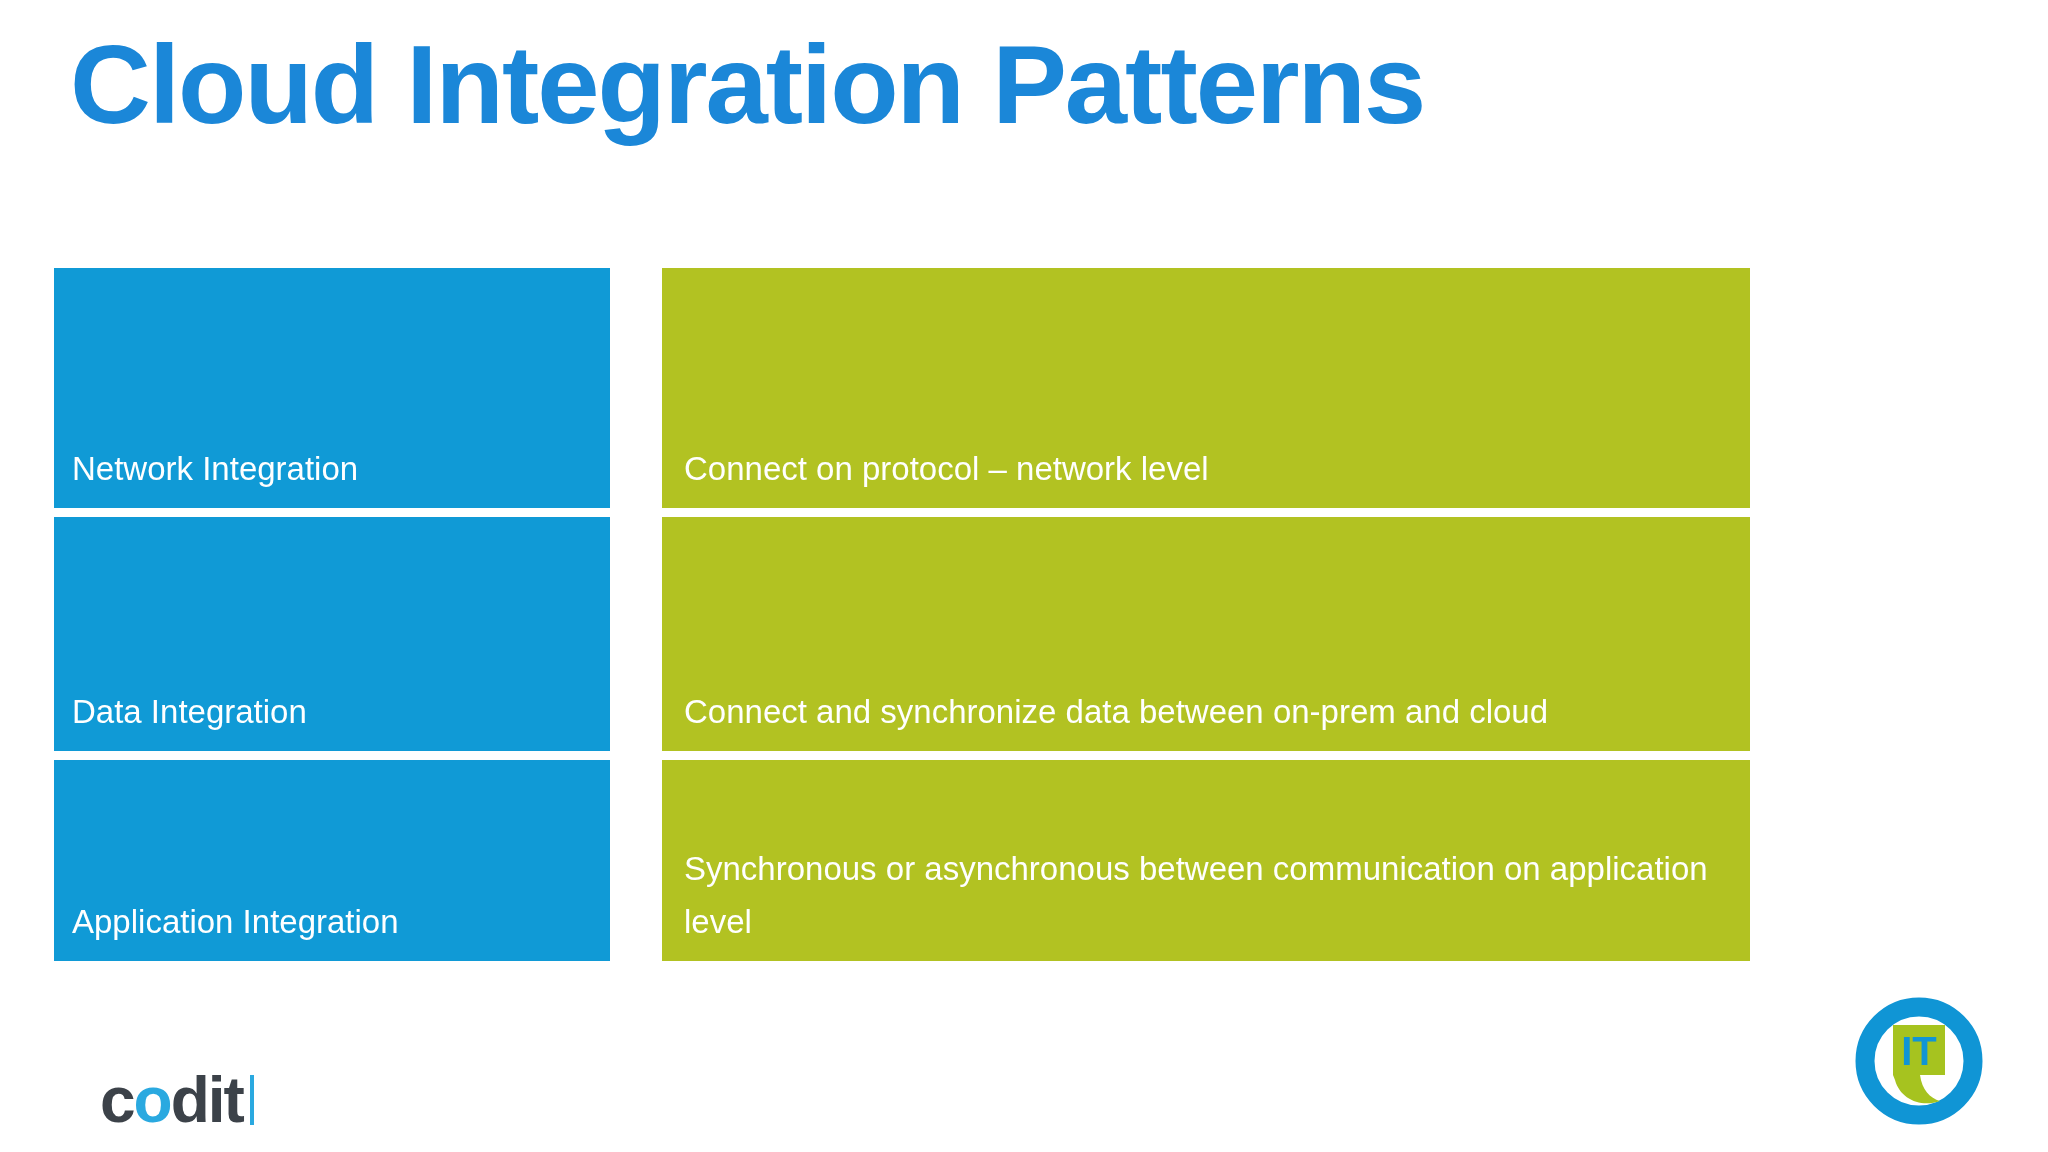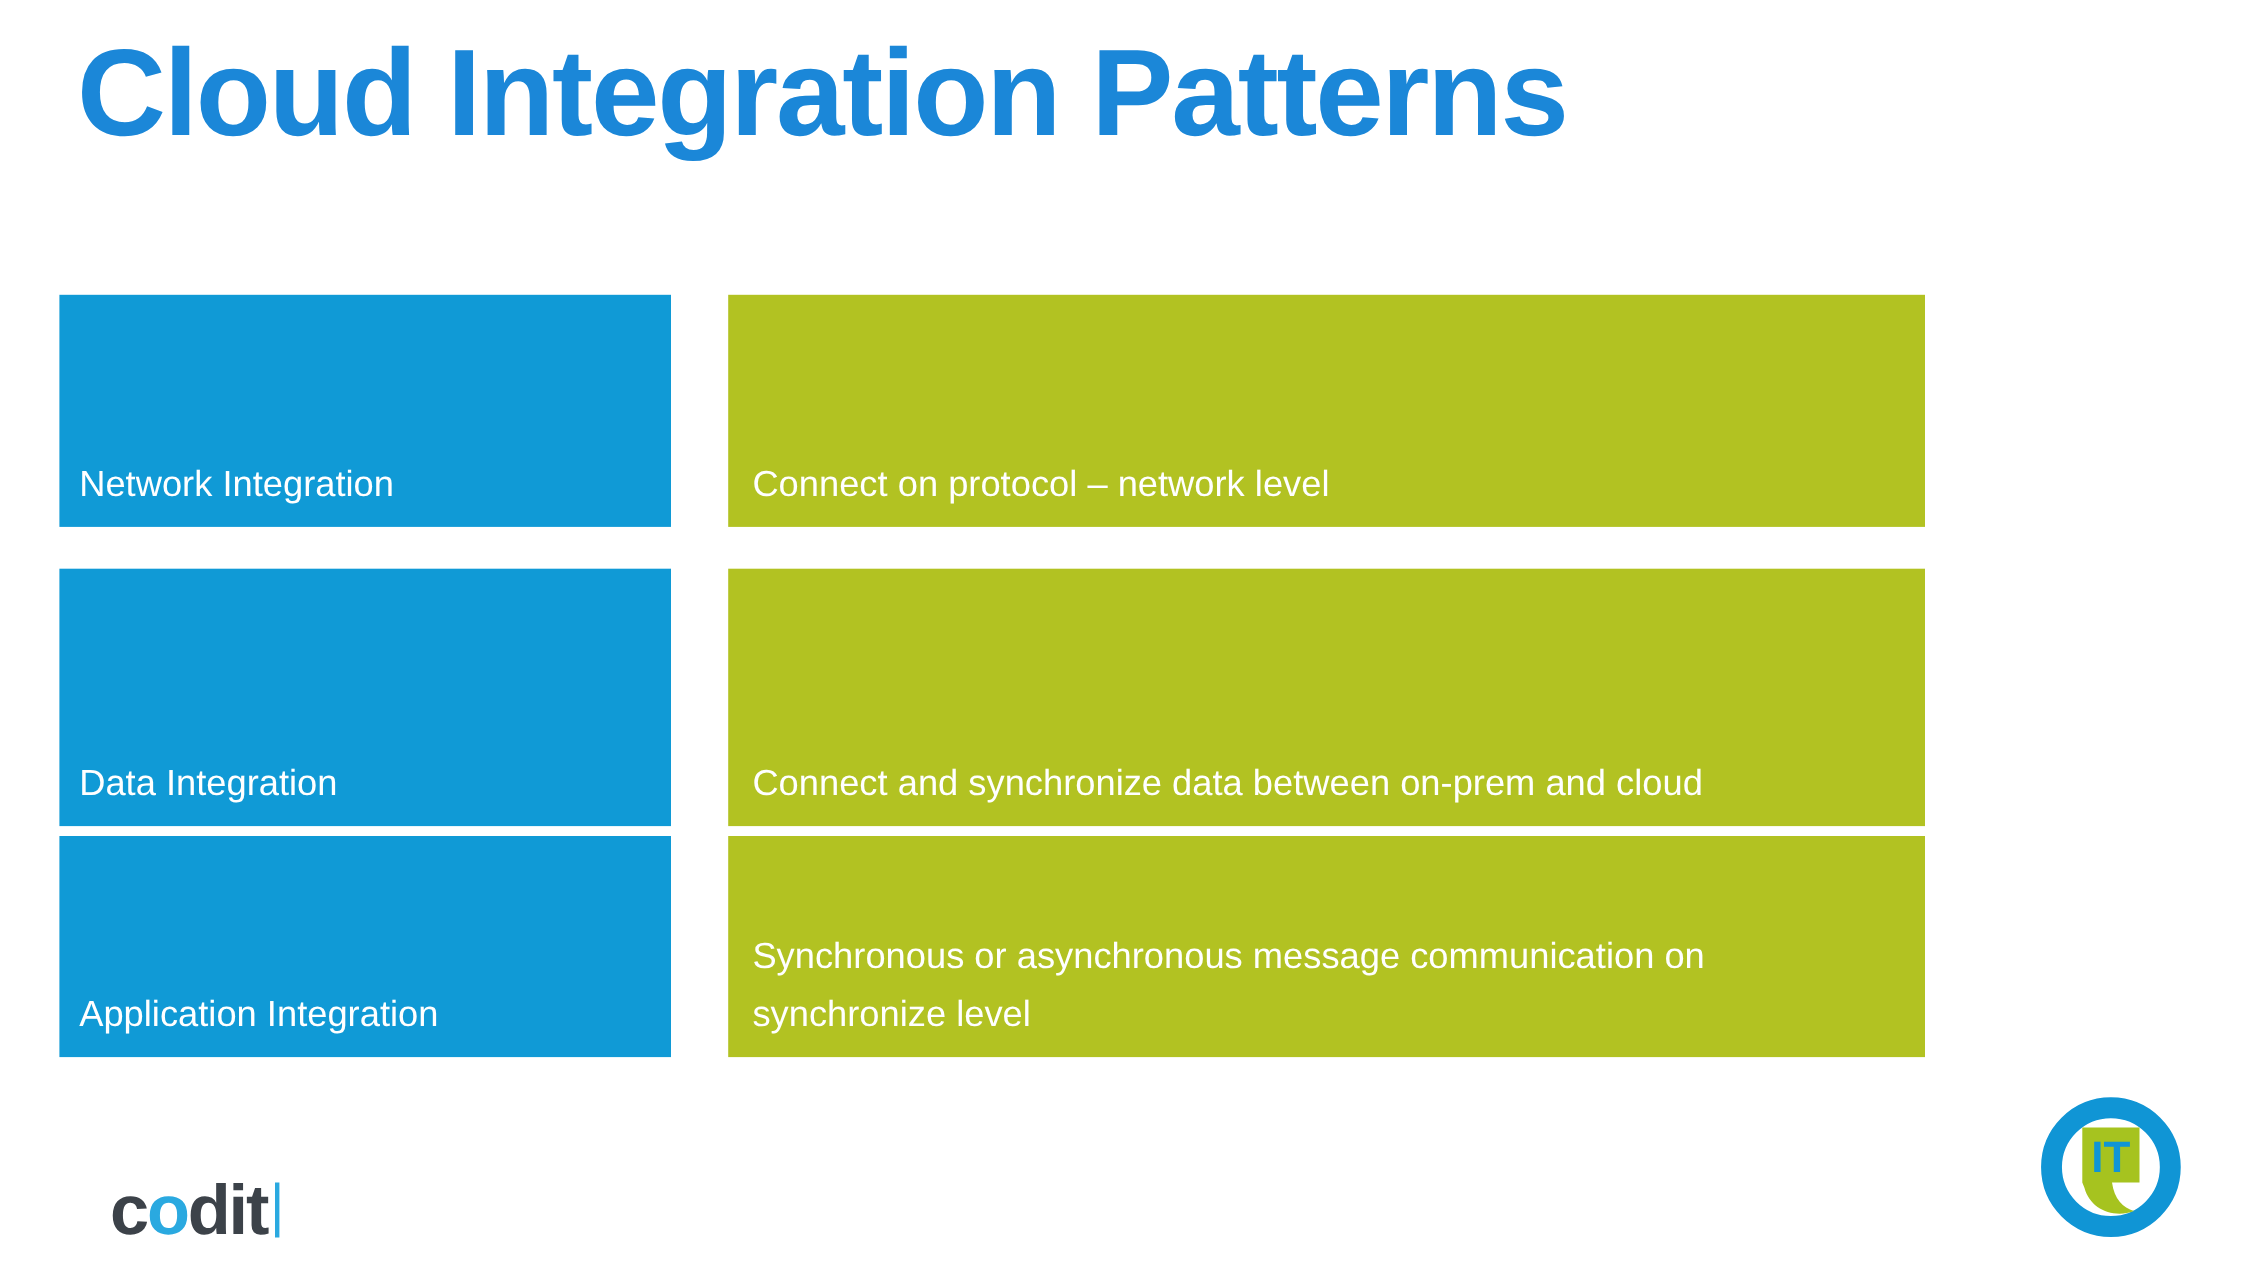--- a/index.html
+++ b/index.html
@@ -41,21 +41,21 @@
     width: 556px;
     background: #109ad6;
     padding: 0 20px 12px 18px;
   }
   .desc-box {
     left: 662px;
     width: 1088px;
     background: #b2c222;
     padding: 0 16px 12px 22px;
   }
-  .r0 { top: 268px; height: 211px; }
+  .r0 { top: 268px; height: 240px; }
   .r1 { top: 517px; height: 234px; }
   .r2 { top: 760px; height: 201px; }
   .codit-logo {
     position: absolute;
     left: 100px;
     top: 1063px;
     font-size: 64px;
     font-weight: bold;
     letter-spacing: -2px;
     color: #3c4249;
@@ -97,21 +97,21 @@
     <span>Data Integration</span>
   </div>
   <div class="box desc-box r1">
     <span>Connect and synchronize data between on-prem and cloud</span>
   </div>
 
   <div class="box label-box r2">
     <span>Application Integration</span>
   </div>
   <div class="box desc-box r2">
-    <span>Synchronous or asynchronous message communication on synchronize level</span>
+    <span>Synchronous or asynchronous between communication on application level</span>
   </div>
 
   <div class="codit-logo">
     <span>c</span>
       <span class="codit-o">o</span>
       <span>dit</span>
       <span class="codit-cursor"></span>
   </div>
 
   <div class="it-logo">

